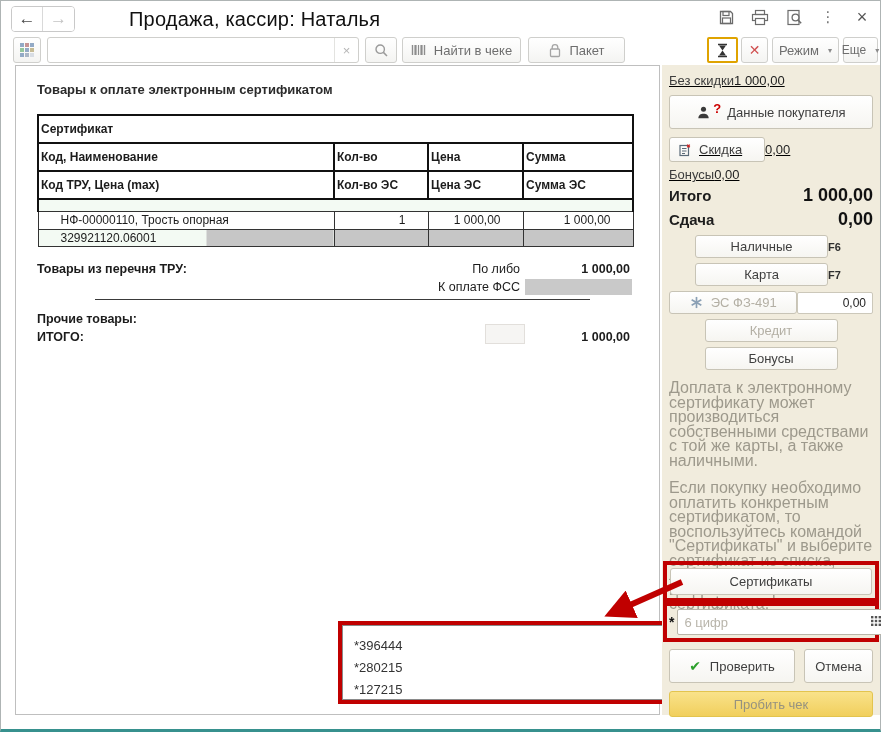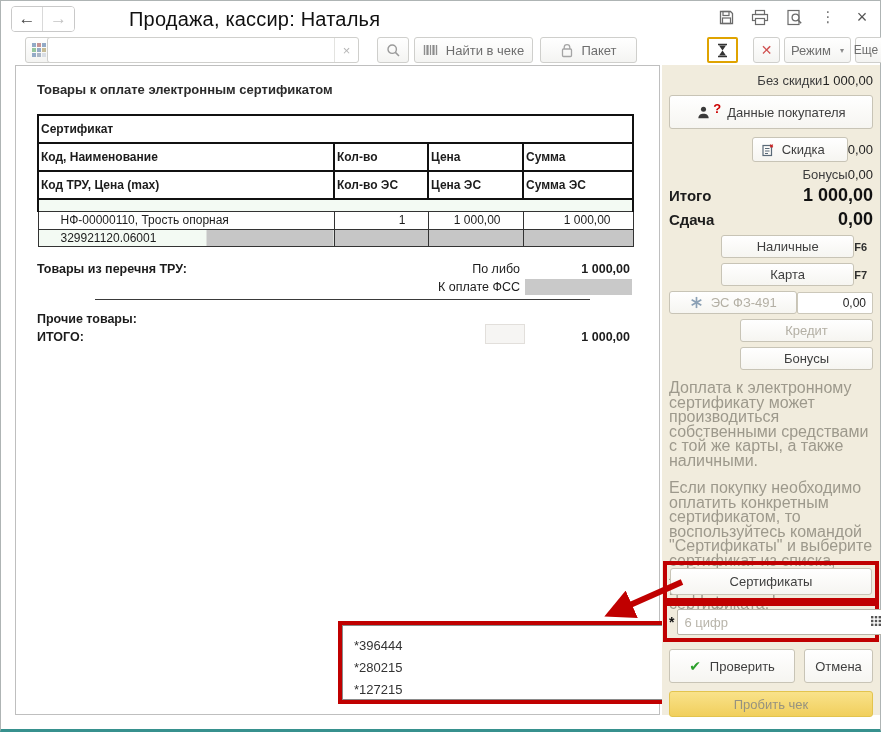--- a/index.html
+++ b/index.html
@@ -18,21 +18,21 @@
   .nav-btn.back { color:#4a4a4a; border-right:1px solid #d9d9d9; }
   .nav-btn.fwd { color:#c3c3c3; }
   .win-title { position:absolute; left:128px; top:7px; font-size:20px; color:#111; letter-spacing:.2px; }
   .hdr-icons { position:absolute; right:8px; top:6px; display:flex; align-items:center; gap:14px; color:#666; }
   .hdr-icons .ic { width:20px; height:20px; display:flex; align-items:center; justify-content:center; cursor:pointer; }
   .hdr-icons .dots { font-size:15px; color:#777; }
   .hdr-icons .x { font-size:18px; color:#555; }
 
   
   .toolbar { position:absolute; left:0; top:36px; right:0; height:28px; }
-  .tb-btn { background:linear-gradient(#ffffff,#f4f4f2); border:1px solid #cfcfcc; border-radius:3px; color:#6e6e6e; font-size:13px; display:flex; align-items:center; justify-content:center; gap:7px; cursor:pointer;margin-left:12px; }
+  .tb-btn { background:linear-gradient(#ffffff,#f4f4f2); border:1px solid #cfcfcc; border-radius:3px; color:#6e6e6e; font-size:13px; display:flex; align-items:center; justify-content:center; gap:7px; cursor:pointer; }
   .grid-btn { position:absolute; left:12px; top:0; width:28px; height:26px; }
   .gridicon { display:grid; grid-template-columns:repeat(3,4px); grid-gap:1px; }
   .gridicon i { width:4px; height:4px; display:block; }
   .search-wrap { position:absolute; left:46px; top:0; width:312px; height:26px; border:1px solid #cfcfcc; border-radius:3px; background:#fff; display:flex; }
   .search-input { flex:1; border:0; outline:none; font-size:13px; padding:0 6px; background:transparent; }
   .search-clear { width:24px; border-left:1px solid #e3e3e0; color:#b5b5b5; font-size:13px; display:flex; align-items:center; justify-content:center; cursor:pointer; }
   .lens-btn { position:absolute; left:364px; top:0; width:32px; height:26px; }
   .find-btn { position:absolute; left:401px; top:0; width:119px; height:26px; }
   .packet-btn { position:absolute; left:527px; top:0; width:97px; height:26px; }
   .hour-btn { position:absolute; left:706px; top:0; width:31px; height:26px; background:#fff; border:2px solid #dfa300; border-radius:2px; display:flex; align-items:center; justify-content:center; cursor:pointer; }
@@ -58,33 +58,33 @@
   .b { font-weight:bold; }
   .fss-box { position:absolute; background:#c9c9c9; }
   .uline { position:absolute; border-top:1px solid #3a3a3a; }
   .itogo-box { position:absolute; background:#f6f5f3; border:1px solid #e2dfdb; }
 
   .ann-list { position:absolute; left:322px; top:555px; width:331px; height:83px; border:4px solid #c00000; background:#fff; box-shadow:inset 0 0 0 1px #8a8a8a; padding:10px 0 0 12px; }
   .ann-list div { font-size:13px; color:#333; line-height:22px; }
 
   
   .panel { position:absolute; left:661px; top:64px; width:218px; height:650px; background:#f1ecdd; padding:6px 7px; }
-  .prow { display:flex; align-items:center; justify-content:flex-end; }
+  .prow { display:flex; align-items:center; justify-content:flex-start;text-decoration:underline; }
   .plabel { font-size:13px; color:#3d3d3d; }
   .pval { font-size:13px; color:#1f1f1f; }
   .pbtn { background:linear-gradient(#ffffff,#f6f5f1); border:1px solid #c8c4b6; border-radius:3px; color:#3f3f3f; font-size:13px; display:flex; align-items:center; justify-content:center; cursor:pointer; }
   .pbtn.dis { color:#b3afa4; }
   .customer-btn { width:100%; height:34px; margin:7px 0 8px; gap:6px; position:relative; }
   .customer-btn .q { color:#cc0000; font-weight:bold; font-size:13px; position:relative; top:-4px; margin-left:-4px; }
   .skidka-row { margin-bottom:5px; }
   .skidka-btn { width:96px; height:25px; gap:7px; justify-content:flex-start; padding-left:8px; }
   .big-row { margin-top:3px; display:flex; align-items:baseline; justify-content:space-between; }
   .big-label { font-size:15px; font-weight:bold; color:#1d1d1d; }
   .big-val { font-size:18px; font-weight:bold; color:#111; }
-  .paybtn-row { margin-top:5px; display:flex; align-items:center; justify-content:flex-end; }
+  .paybtn-row { margin-top:5px; display:flex; align-items:center; justify-content:center; }
   .paybtn { width:133px; height:23px; }
   .fkey { font-size:11px; font-weight:bold; color:#2e2e2e; margin-right:6px; }
   .es-val { width:78px; height:22px; background:#fff; border:1px solid #ccc8ba; border-radius:2px; font-size:12px; color:#222; display:flex; align-items:center; justify-content:flex-end; padding-right:6px; }
   .hint { font-size:16px; line-height:14.5px; color:#9d998c; }
   .hint1 { margin-top:11px; }
   .hint2 { margin-top:13px; }
 
   .ann-cert { position:absolute; left:1px; right:1px; top:496px; height:41px; border:4px solid #c00000; padding:3px; }
   .ann-cert .pbtn { width:100%; height:100%; }
   .ann-input { position:absolute; left:1px; right:1px; top:537px; height:40px; border:4px solid #c00000; display:flex; align-items:center; padding:3px 4px 3px 2px; gap:3px; }

